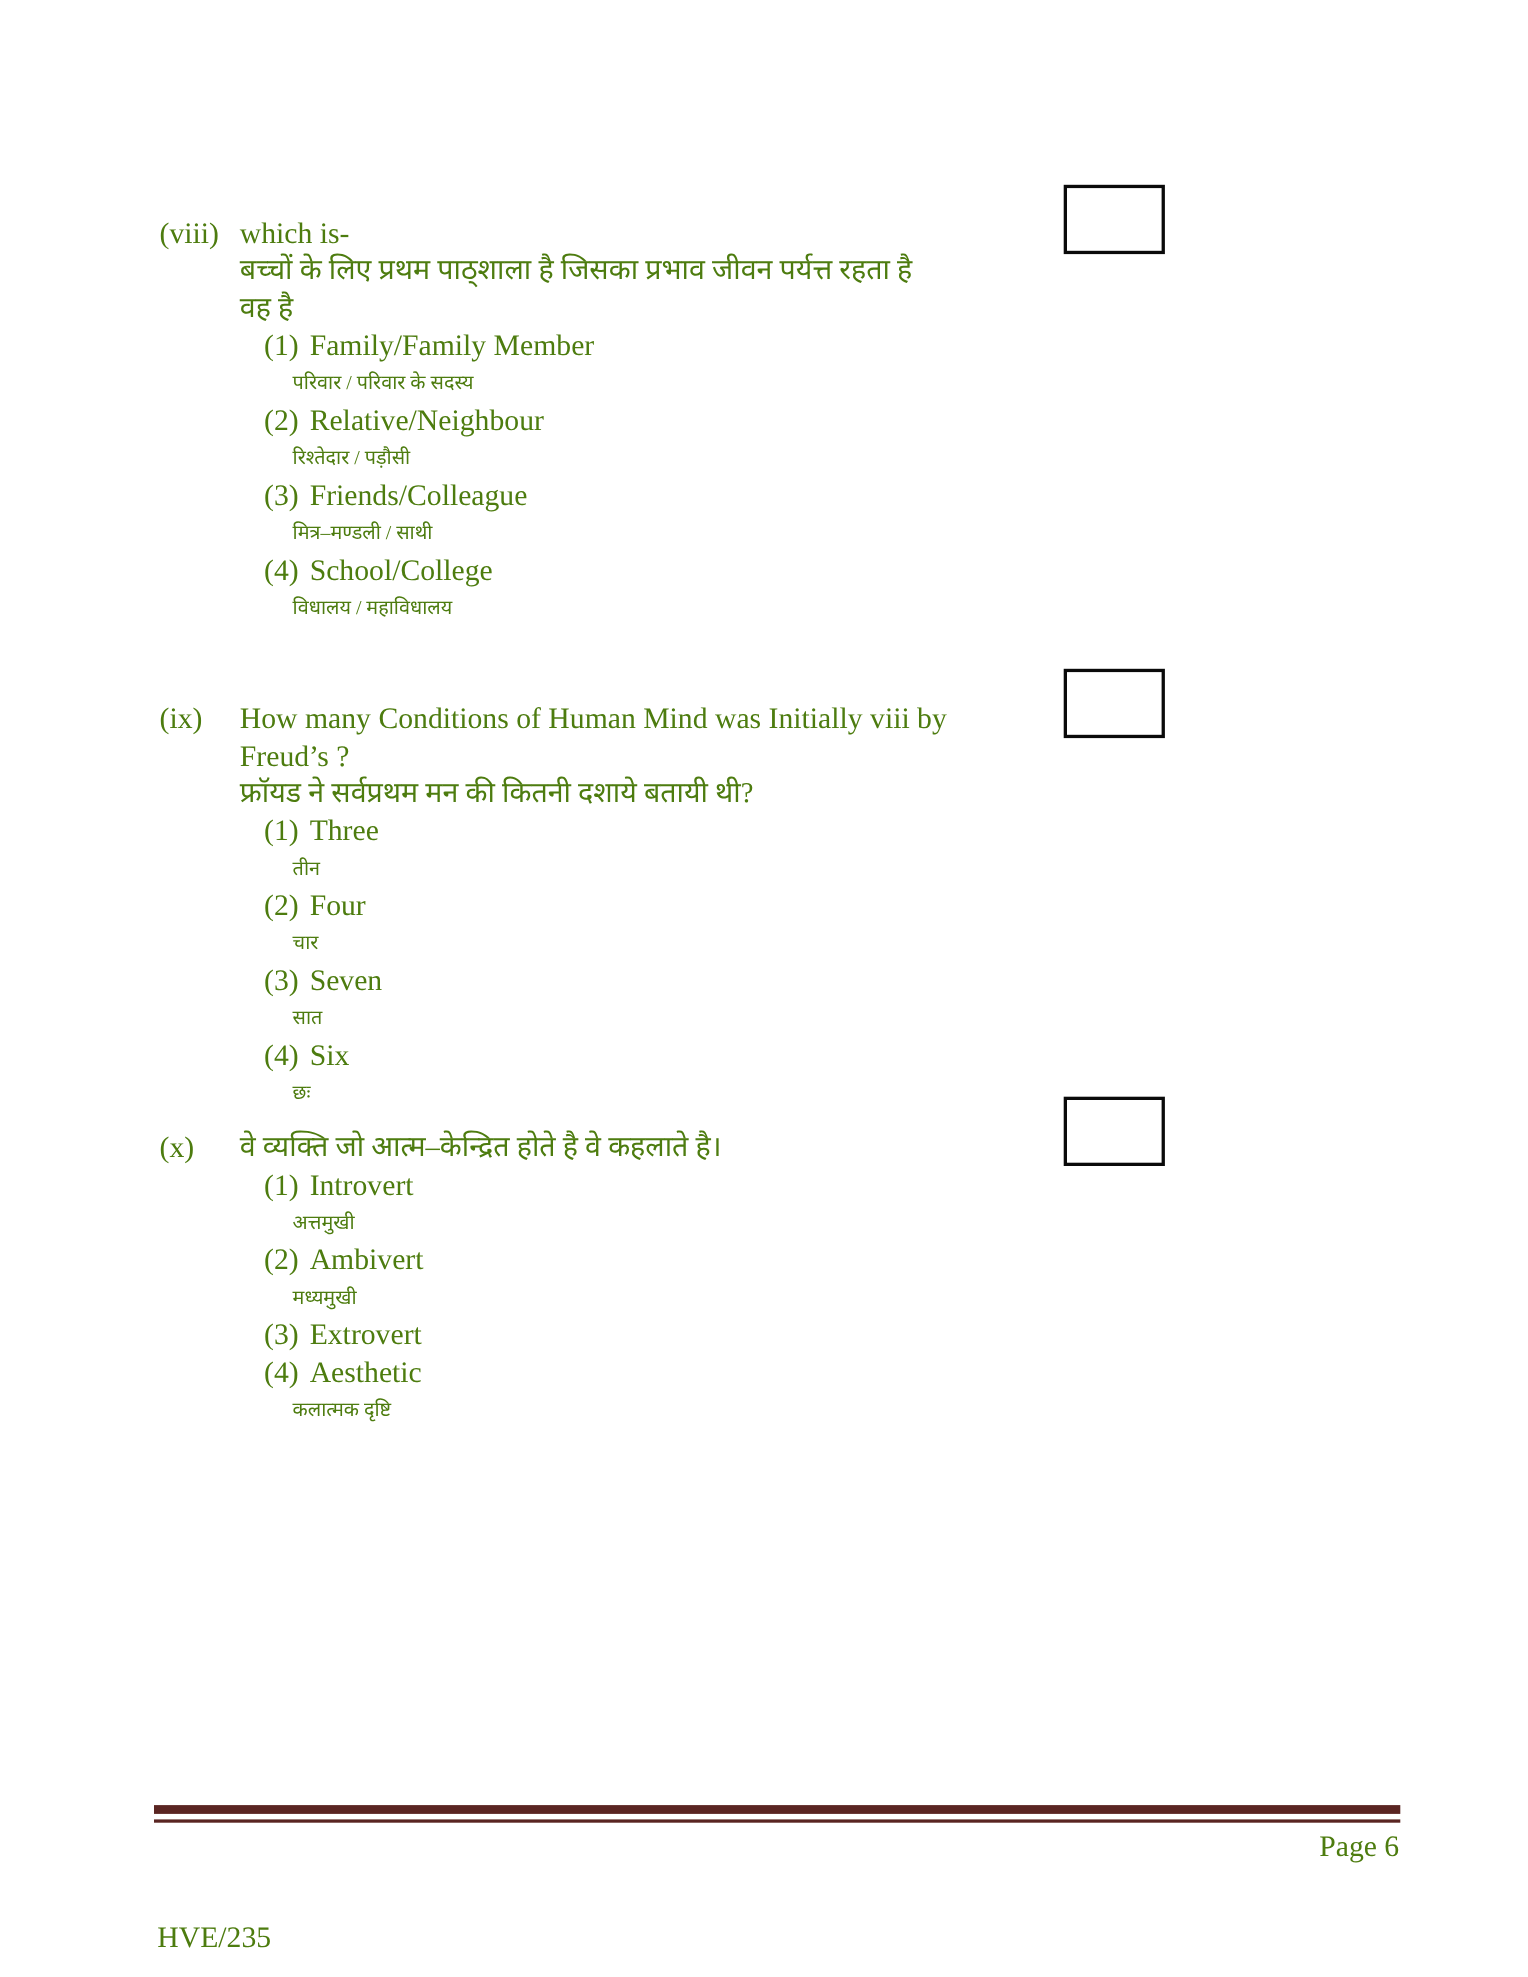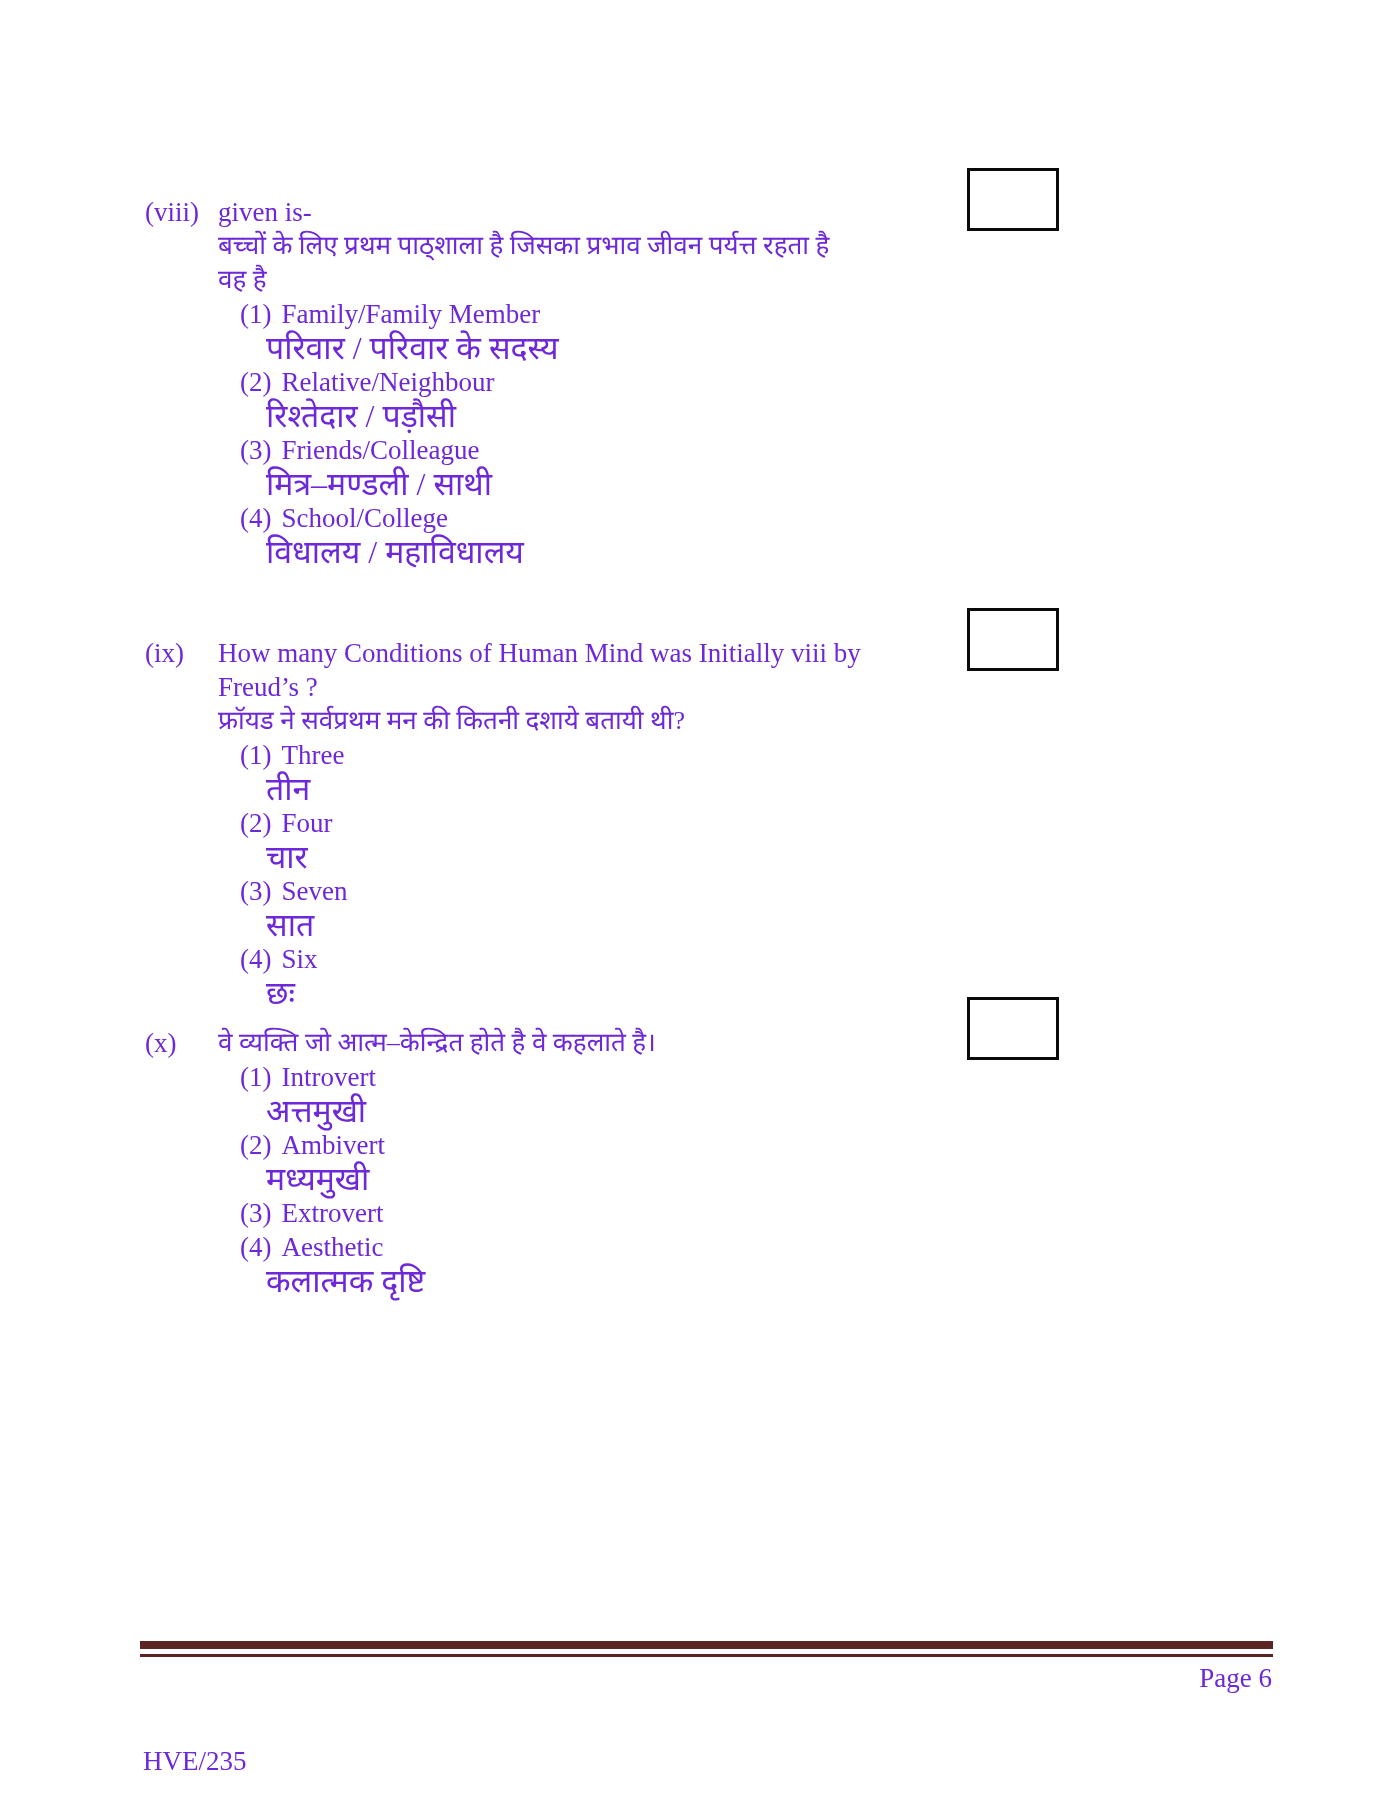--- a/index.html
+++ b/index.html
@@ -3,41 +3,41 @@
 <meta charset="utf-8">
 <style>
   * { margin: 0; padding: 0; box-sizing: border-box; }
   html, body { background: #ffffff; }
   .page {
     position: relative;
     width: 1389px;
     height: 1797px;
     background: #ffffff;
     font-family: "Liberation Serif", "DejaVu Serif", serif;
-    color: #6d28d9;
+    color: #4d7c0f;
     overflow: hidden;
   }
   .question {
     position: absolute;
     left: 145px;
     display: grid;
     grid-template-columns: 73px 1fr;
     align-items: start;
     white-space: nowrap;
   }
   .q-num {
     font-size: 27px;
     line-height: 34px;
   }
   .q-body { font-size: 27px; line-height: 34px; }
   .q-line { line-height: 34px; }
   .q-line.hi { font-size: 26px; }
   .opt-line { line-height: 34px; margin-left: 22px; }
   .opt-line .opt-num { margin-right: 10px; }
-  .opt-line.hi { margin-left: 48px; font-size: 32px; }
+  .opt-line.hi { margin-left: 48px; font-size: 18px; }
   .answer-box {
     position: absolute;
     left: 967px;
     width: 92px;
     height: 63px;
     border: 3px solid #0a0a0a;
     background: #ffffff;
   }
   .rule-thick {
     position: absolute;
@@ -69,21 +69,21 @@
 </style>
 </head>
 <body>
 
 <div class="page">
 
   <div class="answer-box" style="top:168px"></div>
   <section class="question" style="top:195px">
     <div class="q-num">(viii)</div>
     <div class="q-body">
-      <div class="q-line en">given is-</div>
+      <div class="q-line en">which is-</div>
       <div class="q-line hi">बच्चों के लिए प्रथम पाठ्शाला है जिसका प्रभाव जीवन पर्यत्त रहता है</div>
       <div class="q-line hi">वह है</div>
 
       <div class="opt-line en"><span class="opt-num">(1)</span><span>Family/Family Member</span></div>
       <div class="opt-line hi">परिवार / परिवार के सदस्य</div>
       <div class="opt-line en"><span class="opt-num">(2)</span><span>Relative/Neighbour</span></div>
       <div class="opt-line hi">रिश्तेदार / पड़ौसी</div>
       <div class="opt-line en"><span class="opt-num">(3)</span><span>Friends/Colleague</span></div>
       <div class="opt-line hi">मित्र–मण्डली / साथी</div>
       <div class="opt-line en"><span class="opt-num">(4)</span><span>School/College</span></div>

